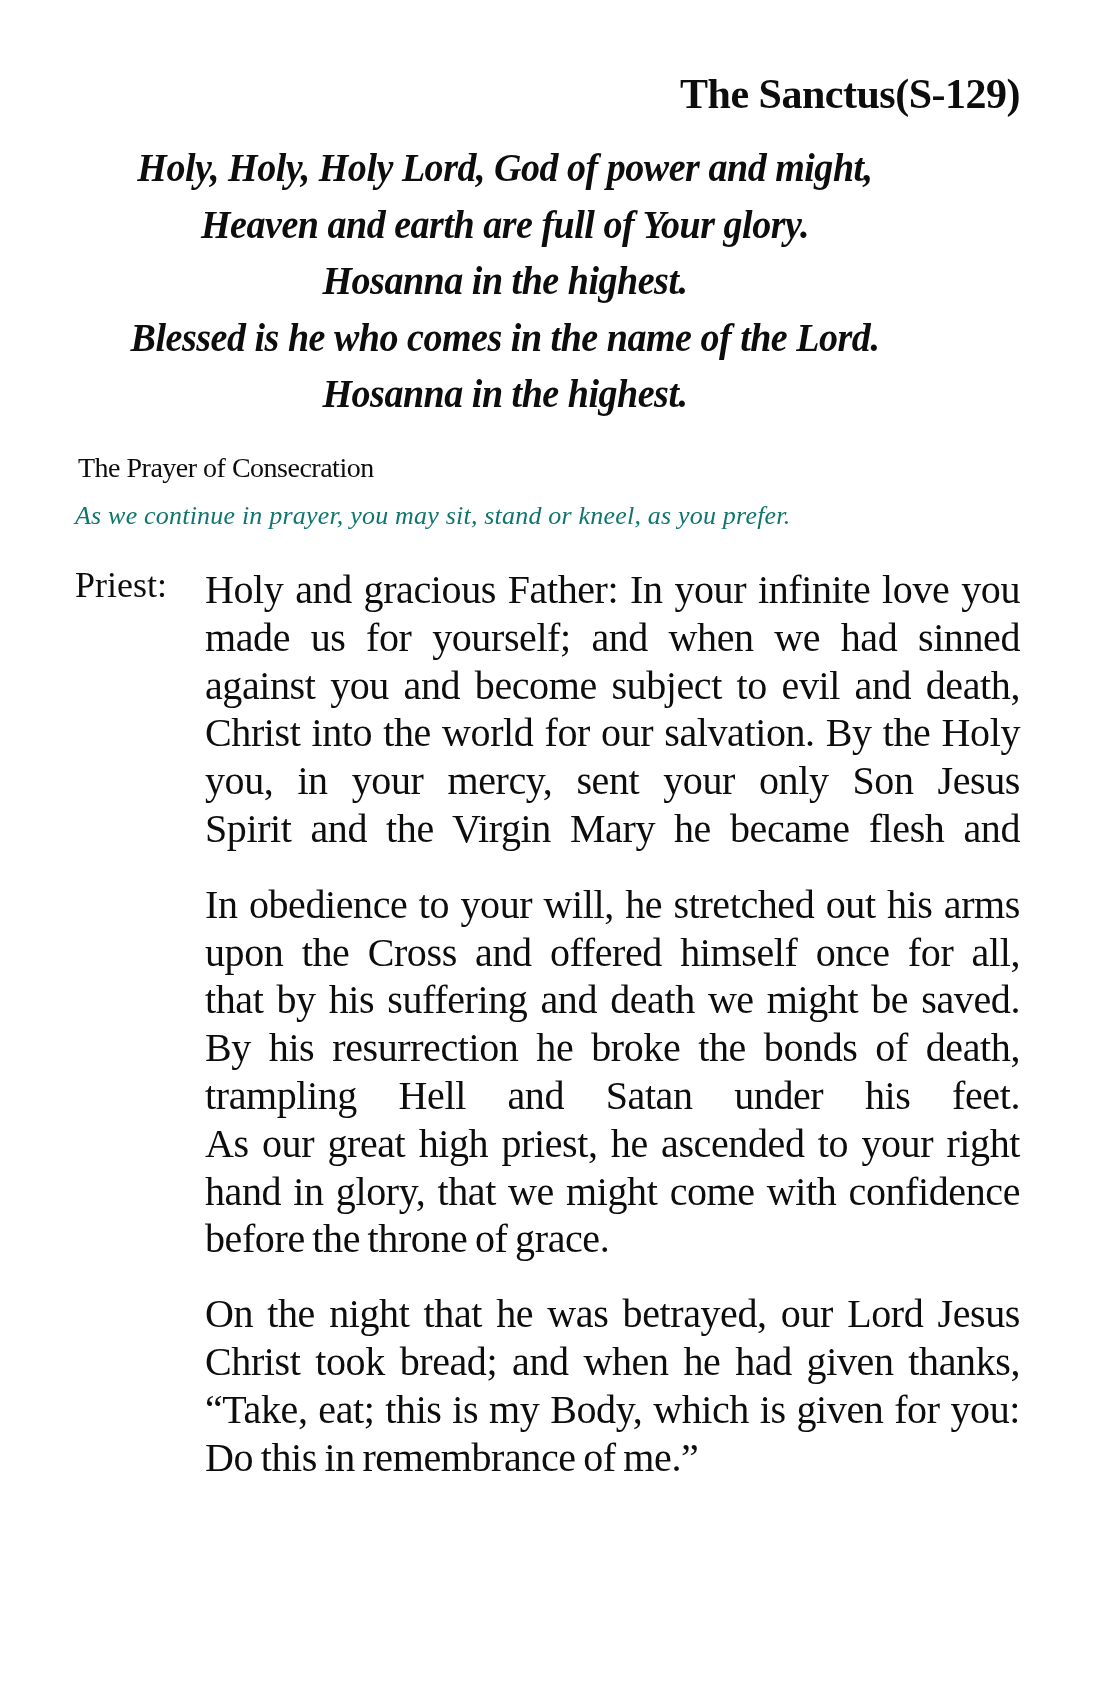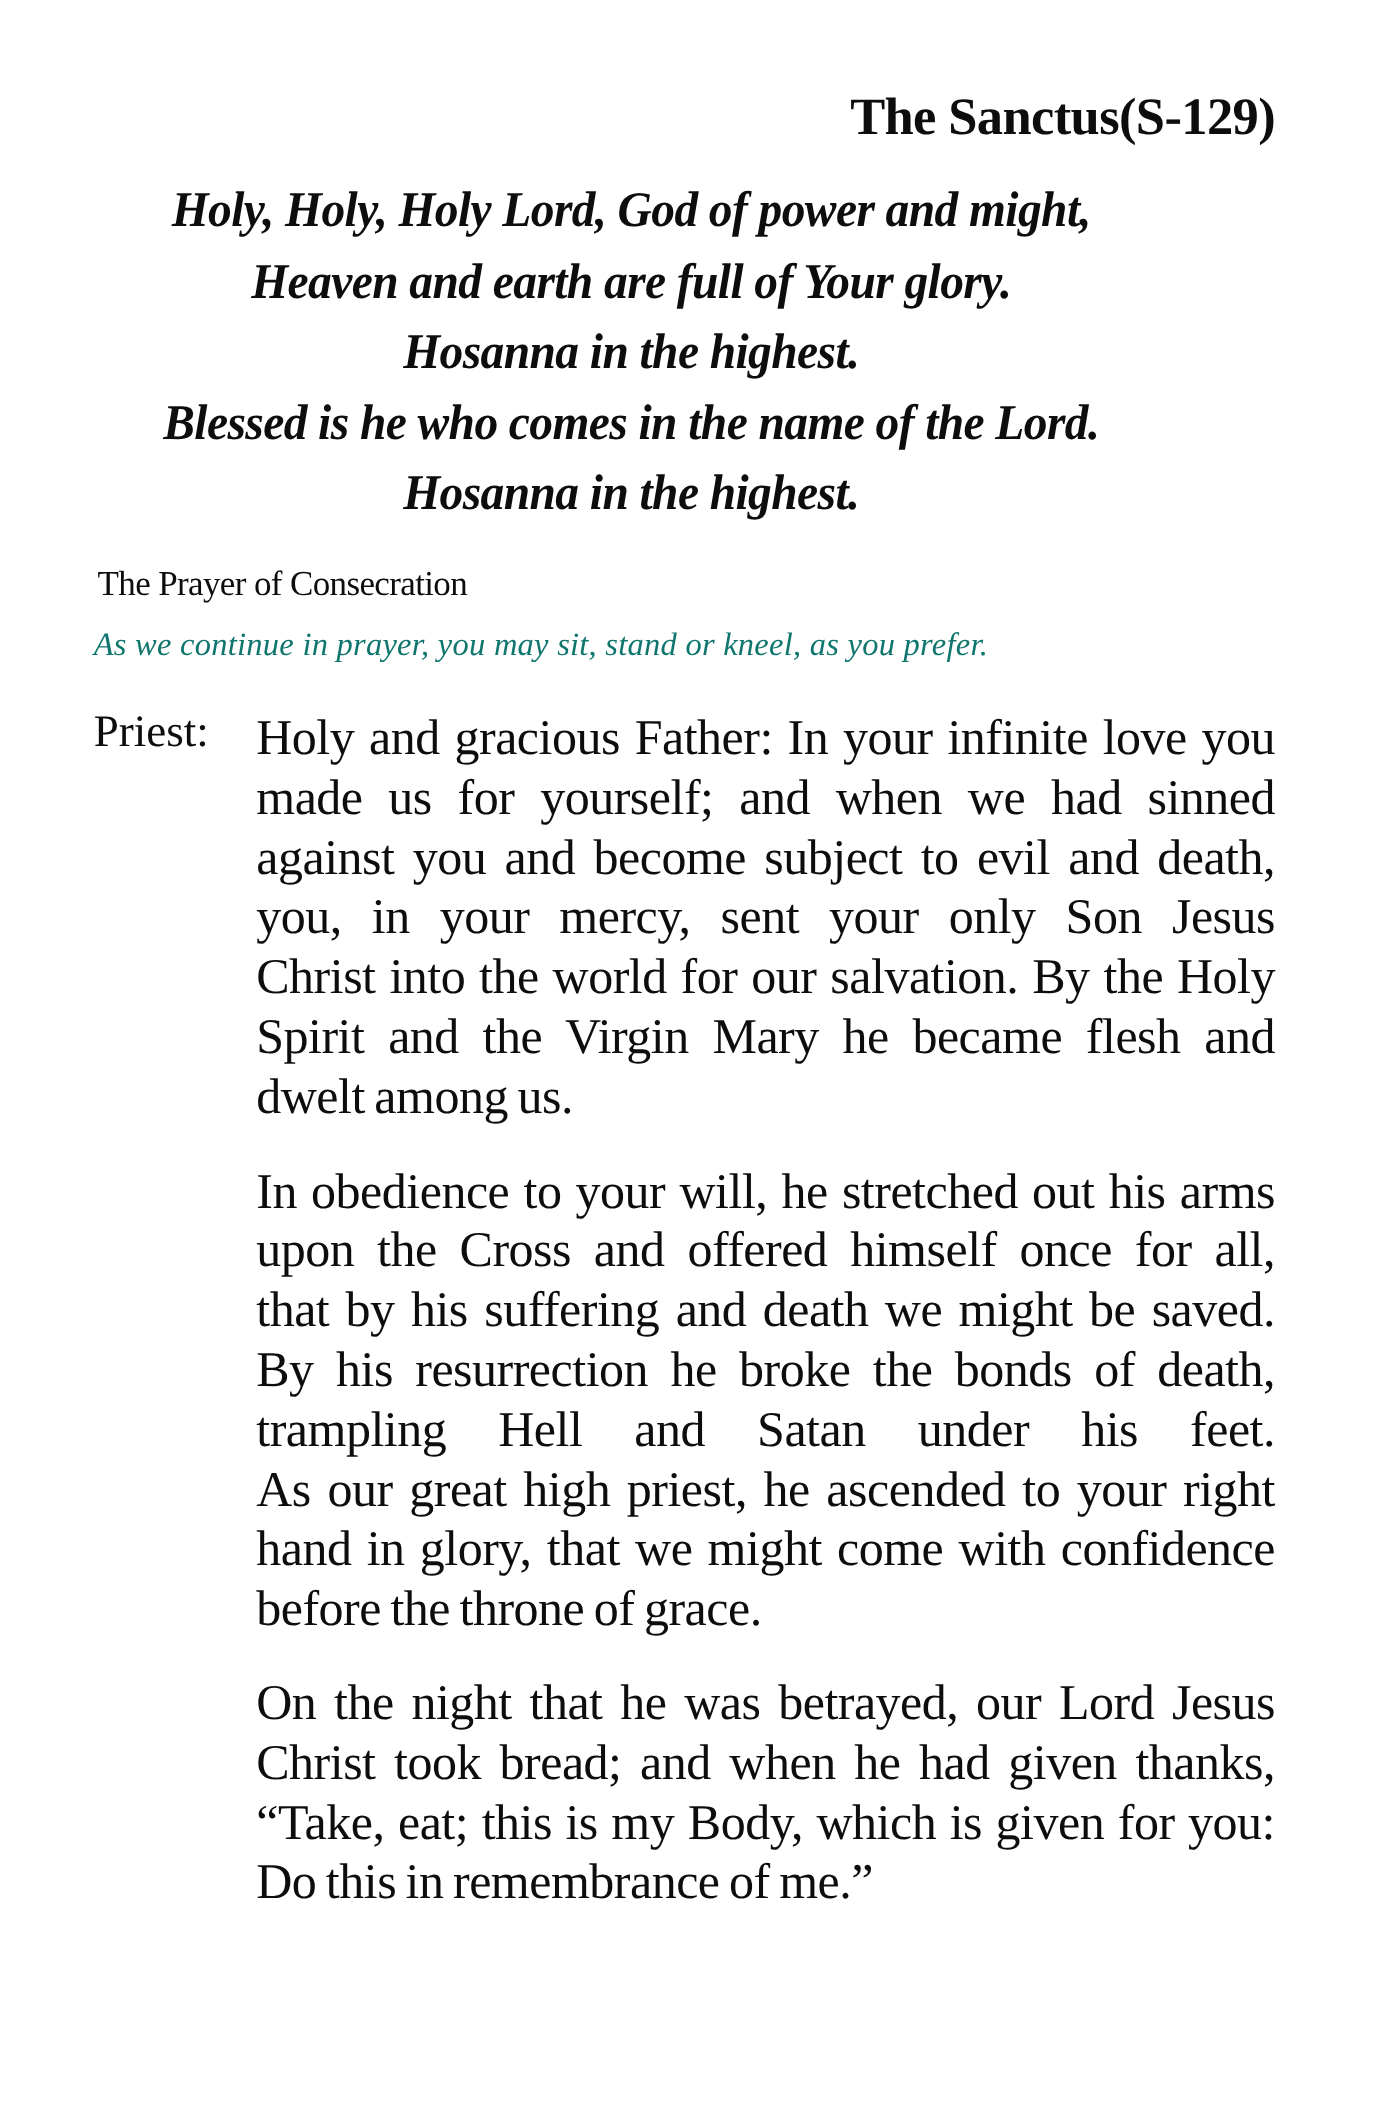--- a/index.html
+++ b/index.html
@@ -120,24 +120,23 @@
   <div class="rubric">As we continue in prayer, you may sit, stand or kneel, as you prefer.</div>
 
   <div class="speaker">Priest:</div>
 
   <div class="prayer-body">
 
     <div class="para para-1">
       <div class="jline">Holy and gracious Father: In your infinite love you</div>
       <div class="jline">made us for yourself; and when we had sinned</div>
       <div class="jline">against you and become subject to evil and death,</div>
+      <div class="jline">Christ into the world for our salvation. By the Holy</div>
       <div class="jline">you, in your mercy, sent your only Son Jesus</div>
-      <div class="jline">Christ into the world for our salvation. By the Holy</div>
       <div class="jline">Spirit and the Virgin Mary he became flesh and</div>
-      <div class="lline">dwelt among us.</div>
     </div>
 
     <div class="para para-2">
       <div class="jline">In obedience to your will, he stretched out his arms</div>
       <div class="jline">upon the Cross and offered himself once for all,</div>
       <div class="jline">that by his suffering and death we might be saved.</div>
       <div class="jline">By his resurrection he broke the bonds of death,</div>
       <div class="jline">trampling Hell and Satan under his feet.</div>
       <div class="jline">As our great high priest, he ascended to your right</div>
       <div class="jline">hand in glory, that we might come with confidence</div>

